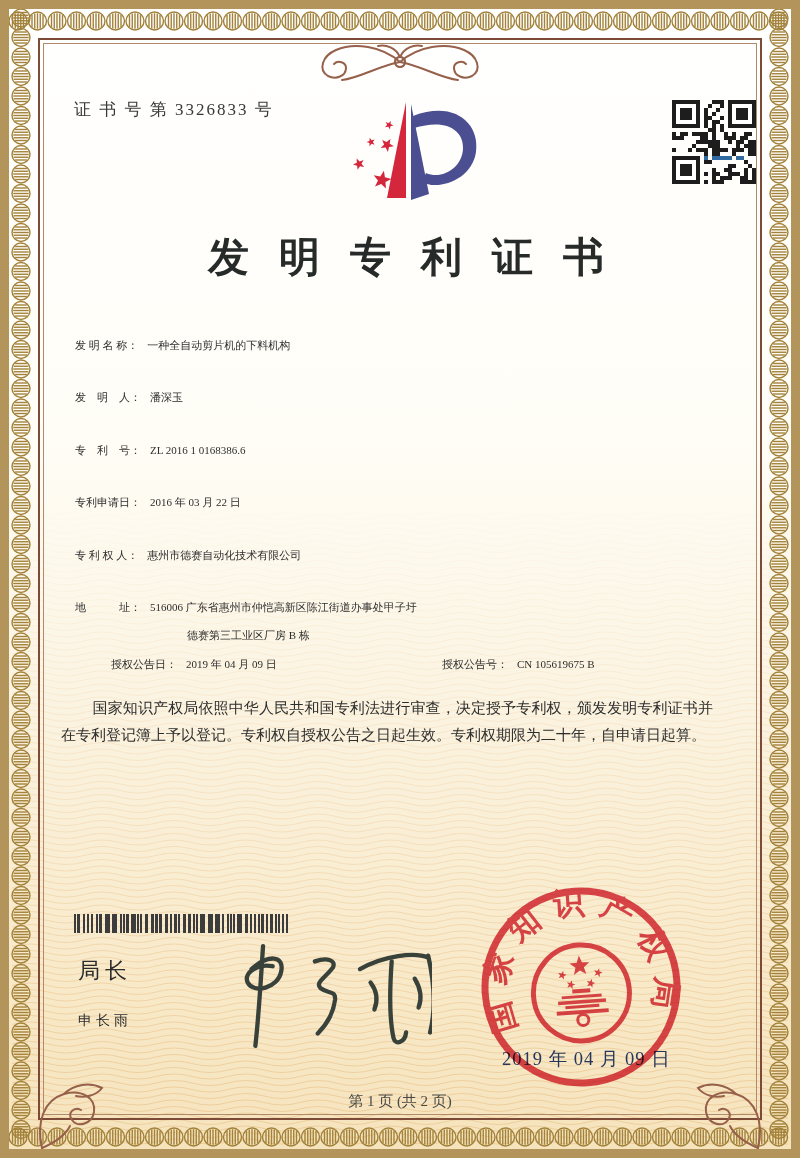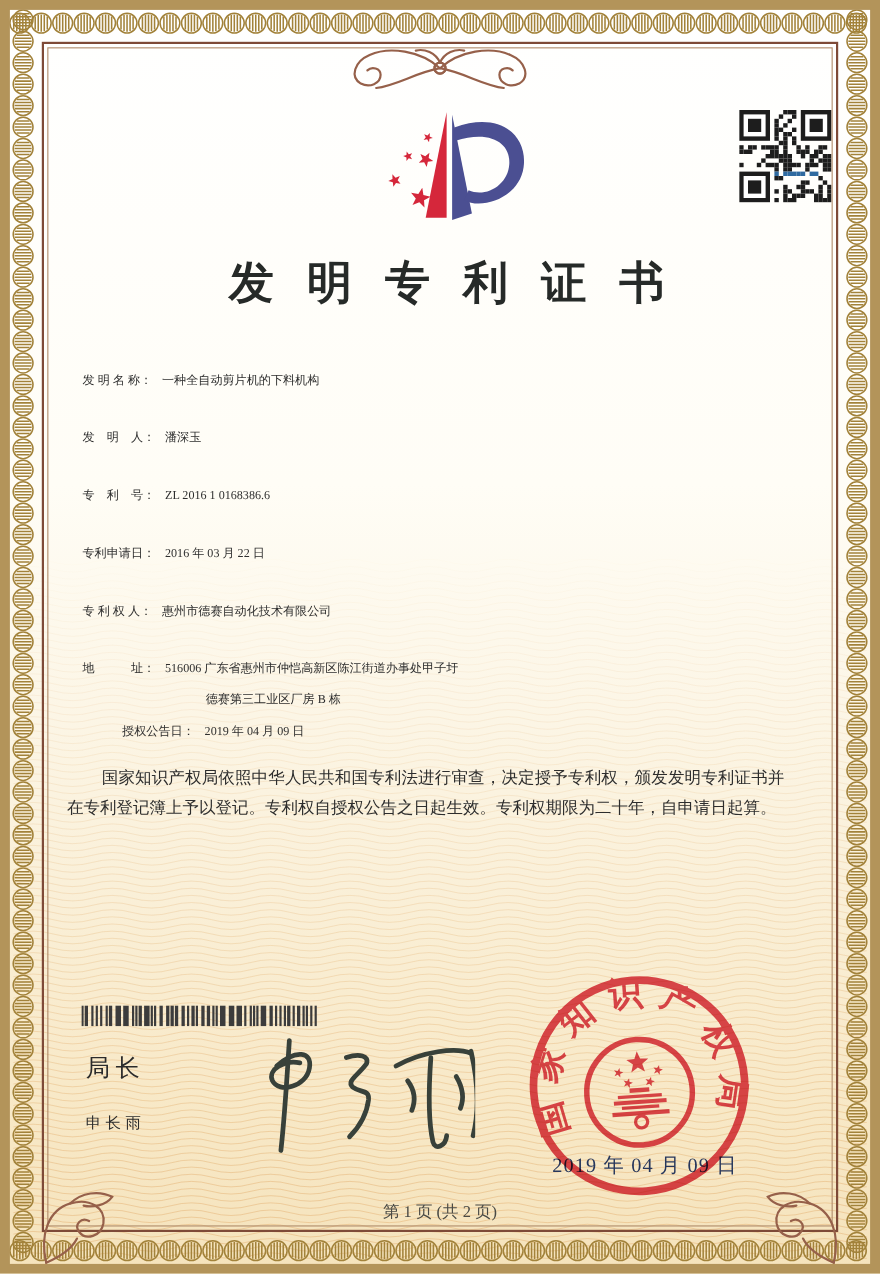--- a/index.html
+++ b/index.html
@@ -1357,20 +1357,21 @@
     <path d="M12,66 C26,60 36,52 40,44" stroke-width="1.5"></path>
   </svg>
   <svg class="orn" style="left:680px; top:1082px; transform:scaleX(-1);" width="90" height="72" viewBox="0 0 90 72">
     <path d="M12,66 C6,40 14,18 34,12 C52,7 66,16 64,30 C62,42 48,46 42,38 C37,31 44,24 51,28"></path>
     <path d="M34,12 C44,2 60,0 72,6 C66,14 54,16 46,14"></path>
     <path d="M12,66 C26,60 36,52 40,44" stroke-width="1.5"></path>
   </svg>
 
   <div class="content">
 
+    <div class="cert-no">证 书 号 第 3326833 号</div>
 
     <svg id="logo-svg" width="150" height="115" viewBox="0 0 150 115">
         <path d="M76,10 L57,106 L76,106 Z" fill="#d5273b"></path>
            <path d="M81,12 L81,108 L99,102 Z" fill="#4b4f92"></path>
            <path d="M83,24 C125,8 150,32 146,60 C142,88 108,99 92,90 L96,81 C112,88 132,76 133,57 C134,38 116,26 84,36 Z" fill="#4b4f92"></path>
         <polygon points="60.8,28.9 60.6,32.0 63.5,33.4 60.4,34.2 60.0,37.4 58.3,34.7 55.1,35.3 57.1,32.8 55.6,30.1 58.6,31.2" fill="#d5273b"></polygon>
         <polygon points="39.7,45.7 41.6,48.2 44.7,47.4 42.9,50.0 44.6,52.7 41.6,51.8 39.5,54.3 39.5,51.1 36.5,49.9 39.5,48.9" fill="#d5273b"></polygon>
         <polygon points="60.4,46.9 59.7,51.7 63.9,54.3 59.0,55.1 57.9,59.9 55.6,55.6 50.7,56.0 54.1,52.5 52.2,47.9 56.6,50.1" fill="#d5273b"></polygon>
         <polygon points="26.7,66.5 29.6,69.5 33.5,68.1 31.5,71.8 34.1,75.1 30.0,74.3 27.6,77.8 27.1,73.7 23.0,72.5 26.8,70.7" fill="#d5273b"></polygon>
         <polygon points="53.9,78.7 54.9,85.3 61.4,86.9 55.5,90.0 55.9,96.6 51.2,91.9 45.0,94.4 48.0,88.5 43.7,83.3 50.3,84.4" fill="#d5273b"></polygon>
@@ -1532,20 +1533,23 @@
         <span class="f-label">专 利 权 人：</span><span>惠州市德赛自动化技术有限公司</span>
       </div>
       <div class="f-row" style="top:270px;">
         <span class="f-label">地　　　址：</span><span>516006 广东省惠州市仲恺高新区陈江街道办事处甲子圩</span>
       </div>
       <div class="f-row addr2" style="top:298px;">
         <span>德赛第三工业区厂房 B 栋</span>
       </div>
       <div class="f-row" style="top:327px; width:660px;margin-left:36px;">
         <span class="f-label">授权公告日：</span><span>2019 年 04 月 09 日</span>
+        <span class="grant2">
+          <span class="f-label">授权公告号：</span><span>CN 105619675 B</span>
+        </span>
       </div>
     </div>
 
     <div id="para1" class="para">国家知识产权局依照中华人民共和国专利法进行审查，决定授予专利权，颁发发明专利证书并在专利登记簿上予以登记。专利权自授权公告之日起生效。专利权期限为二十年，自申请日起算。</div>
 
     <svg id="barcode-svg" width="220" height="19">
         <rect x="0" y="0" width="2" height="19" fill="#3c3c3c"></rect>
         <rect x="3" y="0" width="3" height="19" fill="#3c3c3c"></rect>
         <rect x="9" y="0" width="2" height="19" fill="#3c3c3c"></rect>
         <rect x="13" y="0" width="2" height="19" fill="#3c3c3c"></rect>

